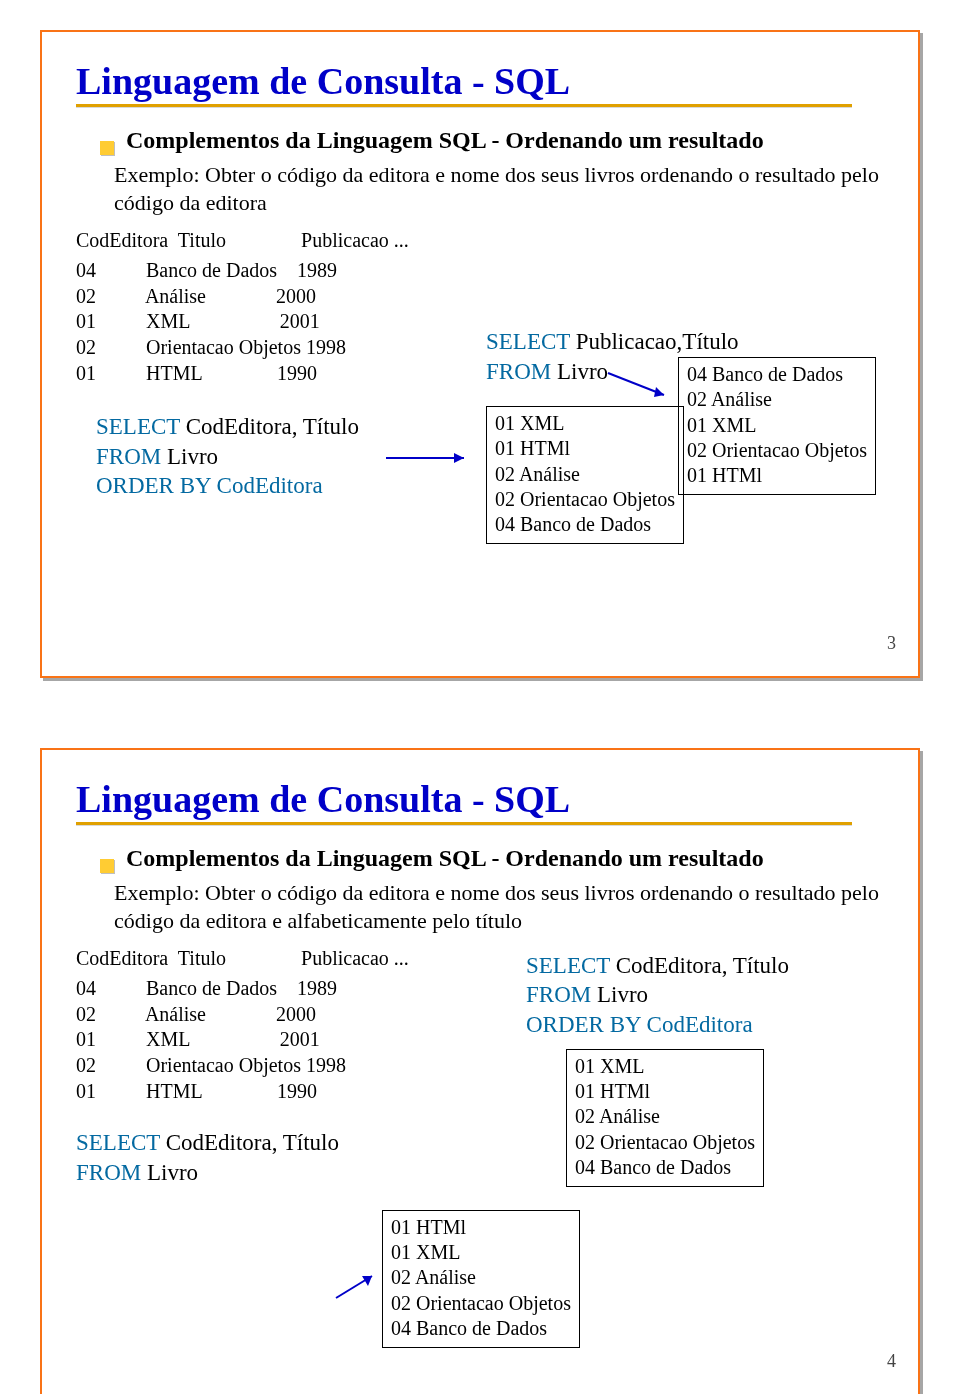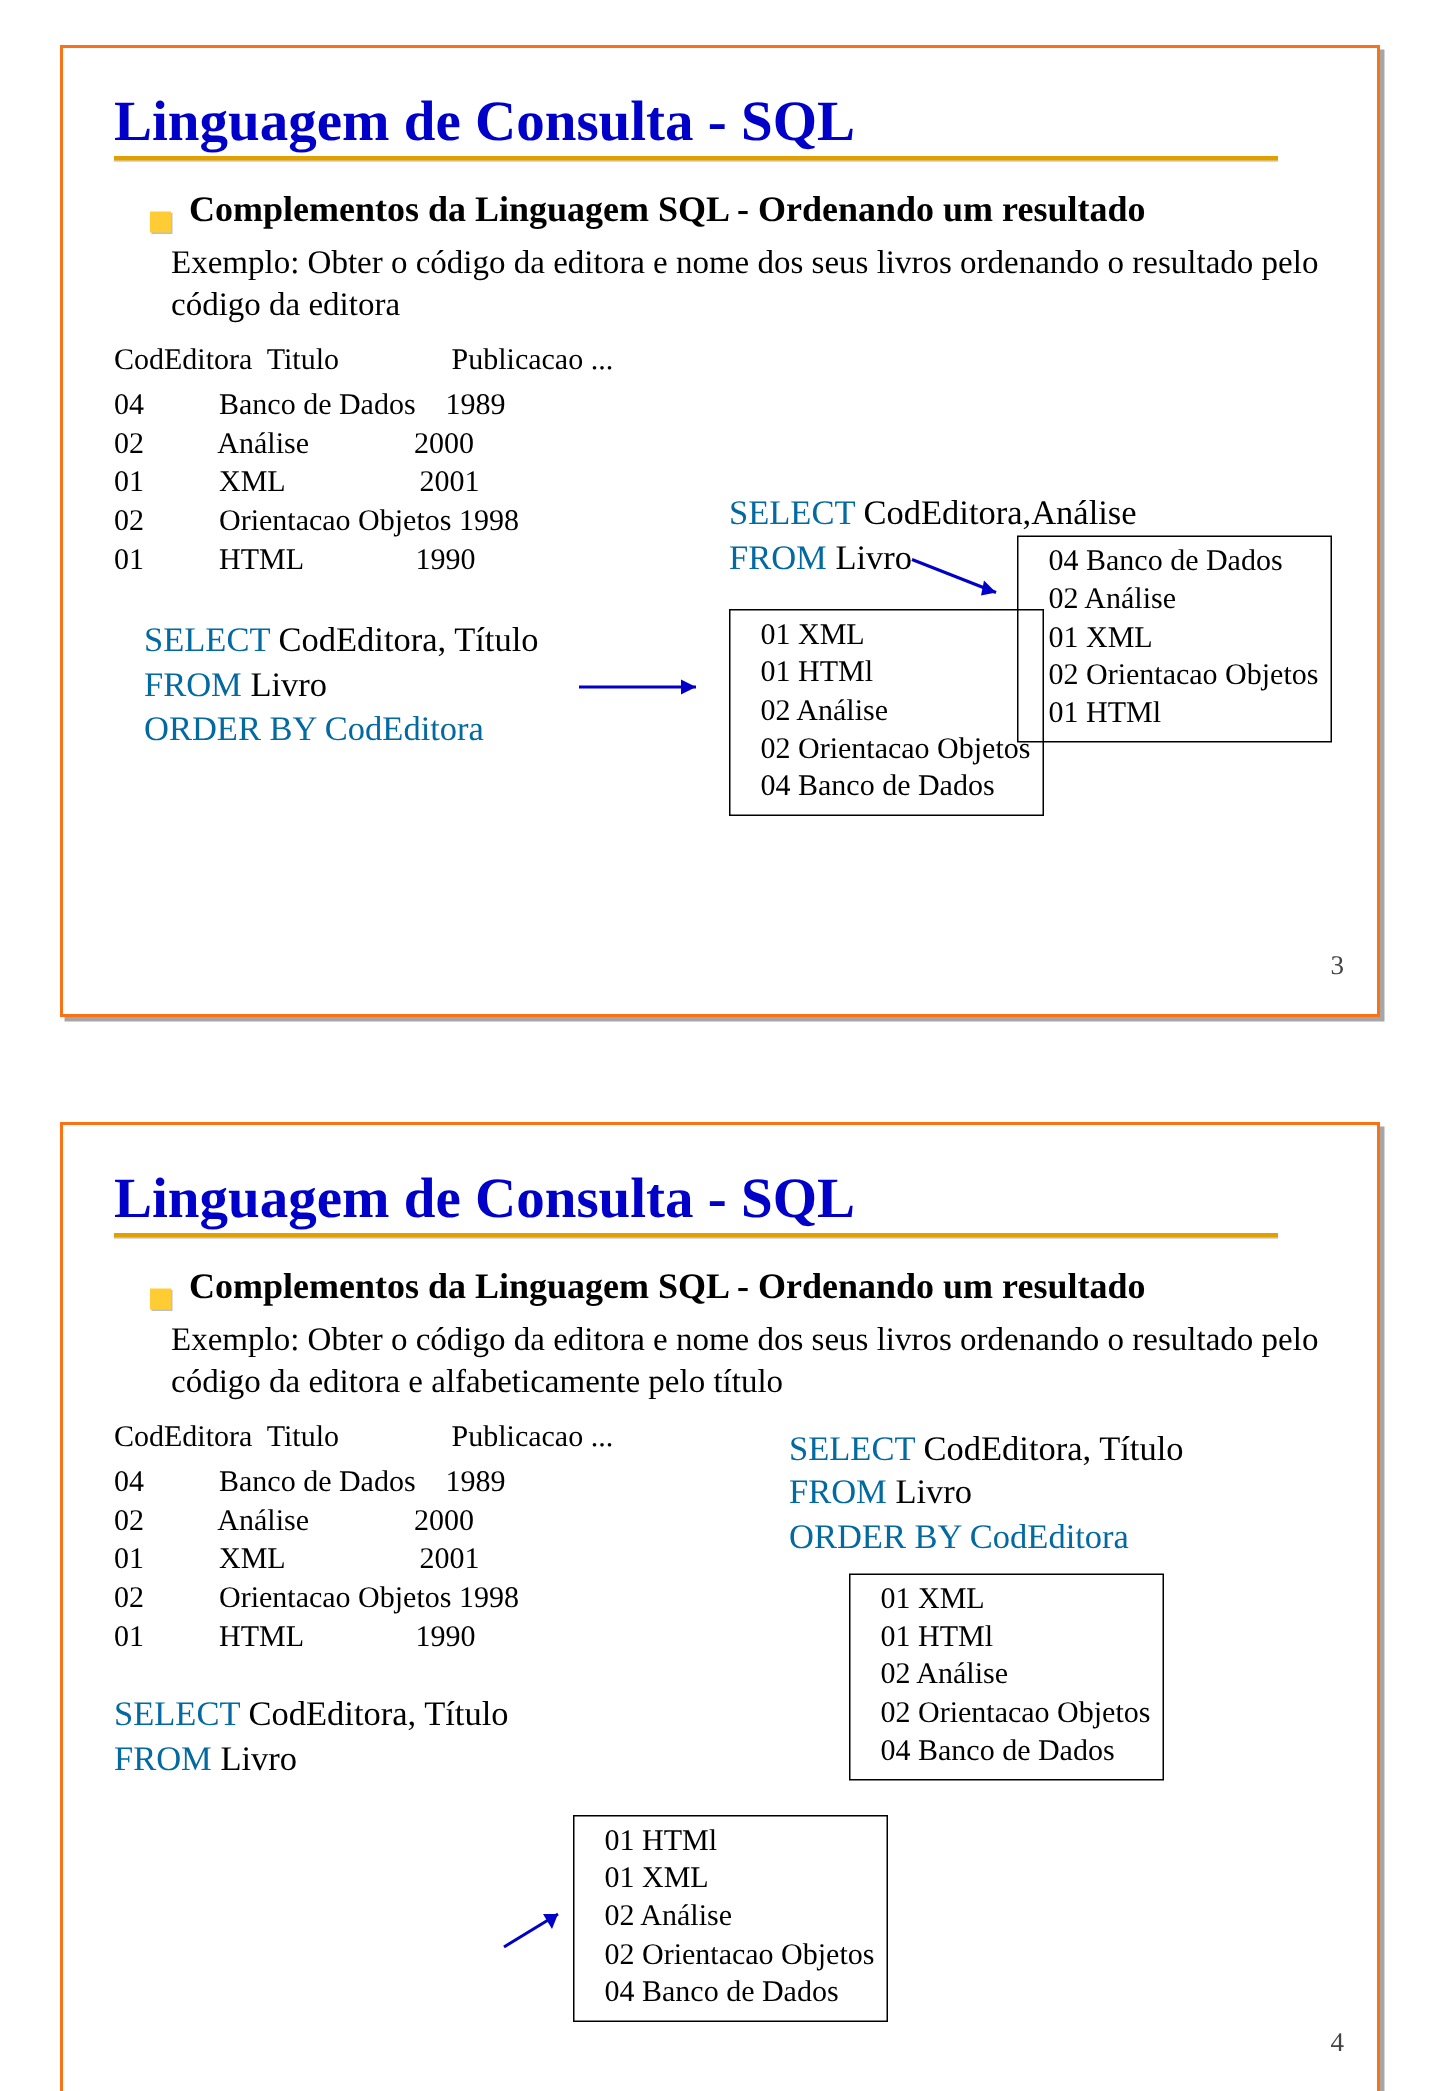--- a/index.html
+++ b/index.html
@@ -9,21 +9,21 @@
   .title-underline{height:3px;background:#e0a000;width:96%;margin-bottom:18px;box-shadow:0 1px 0 rgba(0,0,0,.15)}
   .bullet{display:flex;align-items:flex-end;margin:6px 0 6px 24px}
   .bullet .sq{width:14px;height:14px;background:#ffcc33;margin-top:8px;margin-right:12px;box-shadow:1px 1px 0 rgba(0,0,0,.25);flex:none}
   .bullet .txt{font-size:24px;font-weight:700;line-height:1.25}
   .example{font-size:22px;margin:0 0 12px 38px;line-height:1.28}
   .row{display:flex;align-items:flex-end}
   .tbl{font-size:20px;white-space:pre;line-height:1.28;margin-top:6px}
   .tbl-head{font-size:20px;white-space:pre}
   .q{font-size:23px;line-height:1.28}
   .q .kw{color:#0369a1}
-  .box{border:1px solid #000;font-size:20px;line-height:1.26;padding:4px 8px 6px 20px}
+  .box{border:1px solid #000;font-size:20px;line-height:1.26;padding:4px 8px 6px 8px}
   .pagenum-inner{position:absolute;right:22px;font-size:18px;color:#444}
   svg.arrow{position:absolute;pointer-events:none}
 </style>
 </head>
 <body>
 
 <div class="page">
 
   <div class="slide" style="min-height:580px">
     <h1 class="title">Linguagem de Consulta - SQL</h1>
@@ -41,21 +41,21 @@
         <div class="tbl-head">CodEditora  Titulo               Publicacao ...</div>
         <div class="tbl" style="white-space:pre">04          Banco de Dados    1989
 02          Análise              2000
 01          XML                  2001
 02          Orientacao Objetos 1998
 01          HTML               1990</div>
       </div>
 
       <div style="flex:1;position:relative">
         <div class="q">
-          <span class="kw">SELECT </span><span>CodEditora,Análise</span><br>
+          <span class="kw">SELECT </span><span>Publicacao,Título</span><br>
           <span class="kw">FROM </span><span>Livro</span>
         </div>
         <div class="box" style="position:absolute;left:192px;top:30px;white-space:pre">04 Banco de Dados
 02 Análise
 01 XML
 02 Orientacao Objetos
 01 HTMl</div>
         <svg class="arrow" style="left:120px;top:40px" width="70" height="40">
           <line x1="2" y1="6" x2="58" y2="28" stroke="#0000c8" stroke-width="2"></line>
           <polygon points="58,28 50,20 48,30" fill="#0000c8"></polygon>

